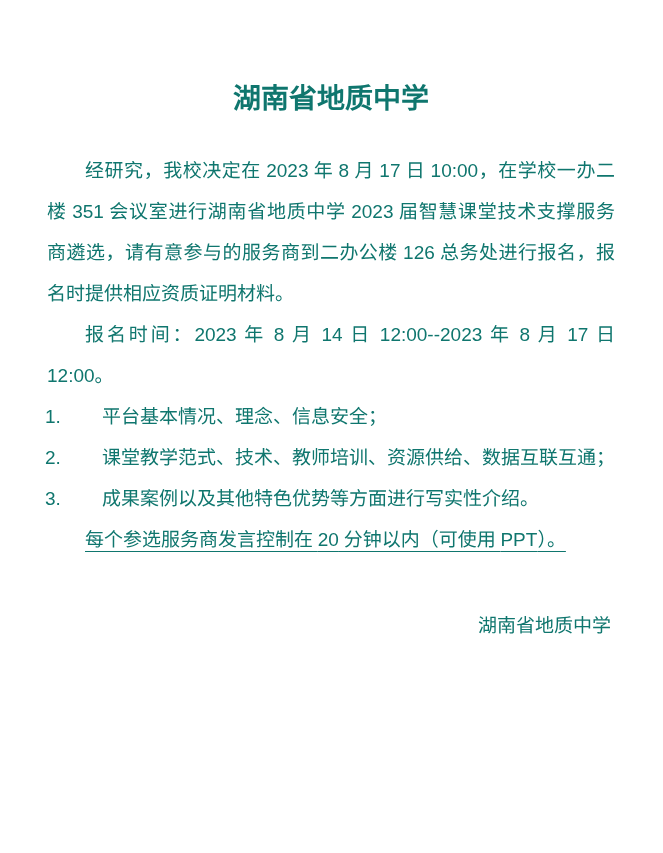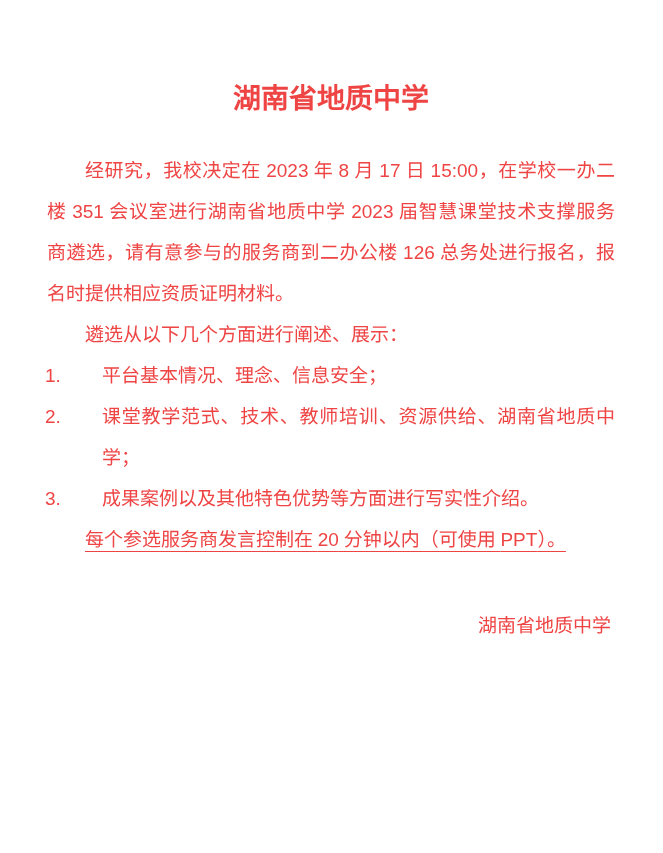--- a/index.html
+++ b/index.html
@@ -8,21 +8,21 @@
     background: #ffffff;
   }
   .page {
     position: relative;
     width: 663px;
     height: 853px;
     margin: 0 auto;
     background: #ffffff;
     box-sizing: border-box;
     padding: 76px 48px 16px 47px;
-    color: #ef4444;
+    color: #0f766e;
     font-family: "Liberation Serif", "DejaVu Serif", serif;
     overflow: hidden;
   }
   .doc-title {
     text-align: center;
     font-weight: bold;
     font-size: 28px;
     line-height: 46px;
     margin: 0;
   }
@@ -76,34 +76,34 @@
 <body>
 
 <div class="page">
 
   <h1 class="doc-title">
     <div class="mixed">湖南省地质中学</div>
   </h1>
 
   <div class="doc-body">
 
-    <p class="para mixed">经研究，我校决定在 <span class="latin">2023</span> 年 <span class="latin">8</span> 月 <span class="latin">17</span> 日 <span class="latin">15:00</span>，在学校一办二楼 <span class="latin">351</span> 会议室进行湖南省地质中学 <span class="latin">2023</span> 届智慧课堂技术支撑服务商遴选，请有意参与的服务商到二办公楼 <span class="latin">126</span> 总务处进行报名，报名时提供相应资质证明材料。</p>
+    <p class="para mixed">经研究，我校决定在 <span class="latin">2023</span> 年 <span class="latin">8</span> 月 <span class="latin">17</span> 日 <span class="latin">10:00</span>，在学校一办二楼 <span class="latin">351</span> 会议室进行湖南省地质中学 <span class="latin">2023</span> 届智慧课堂技术支撑服务商遴选，请有意参与的服务商到二办公楼 <span class="latin">126</span> 总务处进行报名，报名时提供相应资质证明材料。</p>
+
+    <p class="para mixed">报名时间：<span class="latin">2023</span> 年 <span class="latin">8</span> 月 <span class="latin">14</span> 日 <span class="latin">12:00--2023</span> 年 <span class="latin">8</span> 月 <span class="latin">17</span> 日 <span class="latin">12:00</span>。</p>
 
 
-
-    <p class="para mixed">遴选从以下几个方面进行阐述、展示：</p>
 
     <div class="numbered-list">
       <div class="list-item">
         <span class="num">1.</span>
         <span class="txt mixed">平台基本情况、理念、信息安全；</span>
       </div>
       <div class="list-item">
         <span class="num">2.</span>
-        <span class="txt mixed">课堂教学范式、技术、教师培训、资源供给、湖南省地质中学；</span>
+        <span class="txt mixed">课堂教学范式、技术、教师培训、资源供给、数据互联互通；</span>
       </div>
       <div class="list-item">
         <span class="num">3.</span>
         <span class="txt mixed">成果案例以及其他特色优势等方面进行写实性介绍。</span>
       </div>
     </div>
 
     <p class="para"><span class="wavy mixed">每个参选服务商发言控制在 <span class="latin">20</span> 分钟以内（可使用 <span class="latin">PPT</span>）。</span></p>
 
   </div>

